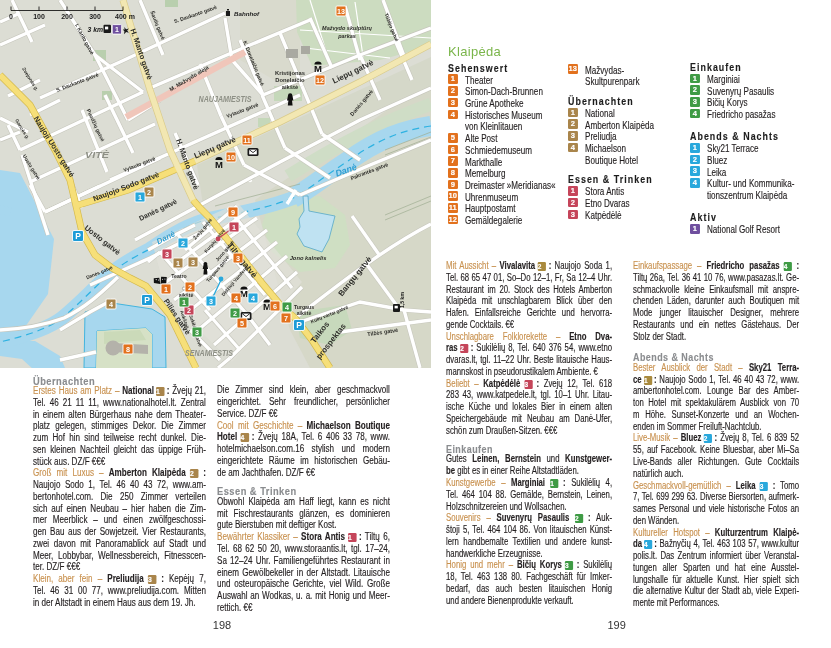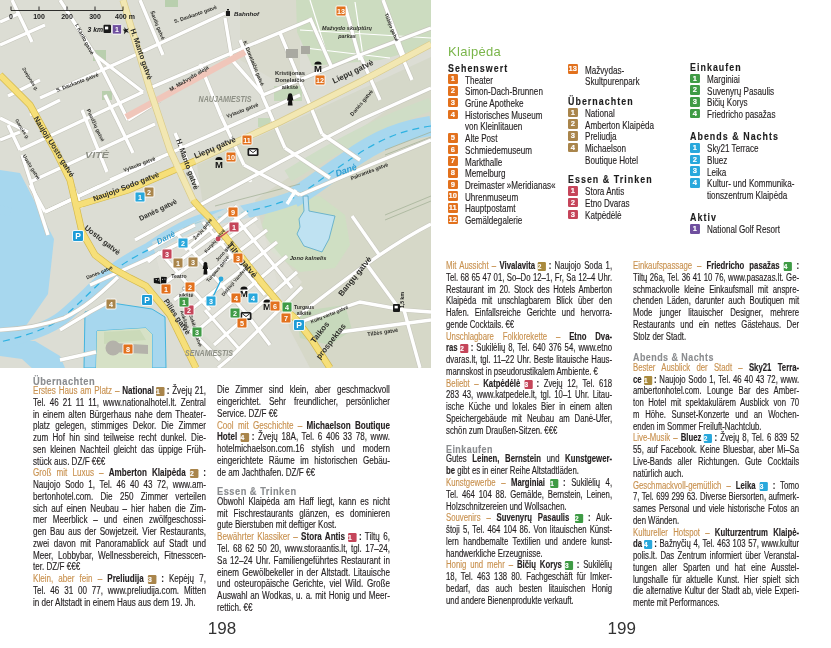--- a/index.html
+++ b/index.html
@@ -17,21 +17,21 @@
 .leg { position:absolute; transform:scaleX(0.75); transform-origin:left top;
   font-size:10.8px; color:#231f20; -webkit-text-stroke:0.15px; }
 .lh { font-weight:bold; font-size:11.8px; color:#1c1c1c; letter-spacing:1.4px; height:13px; }
 .lr { height:11.7px; position:relative; }
 .lsq { position:absolute; left:0; top:0.8px; width:9.6px; height:9.6px; border-radius:1.2px;
   color:#fff; font-size:7.6px; font-weight:bold; text-align:center; line-height:9.9px;
   transform:scaleX(1.33); transform-origin:left top; }
 .ltx { margin-left:22.7px; white-space:nowrap; }
 .title { position:absolute; left:448px; top:37px; font-size:13px; color:#7ab54a;
   letter-spacing:0.3px;margin-top:7px; }
-.pnum { position:absolute; font-size:17px; color:#333; }
+.pnum { position:absolute; font-size:11px; color:#333; }
 </style></head><body>
 <div id="page">
 
 <svg width="431" height="368" viewBox="0 0 431 368" font-family="Liberation Sans, sans-serif" style="position:absolute;left:0;top:0">
 
 <rect x="0" y="0" width="431" height="368" fill="#dcddd4"></rect>
 
 <polygon points="431,80 300,170 255,200 290,330 310,368 431,368" fill="#d6d8c8"></polygon>
 <polygon points="240,0 300,0 300,95 240,60" fill="#d9dacd"></polygon>
 

